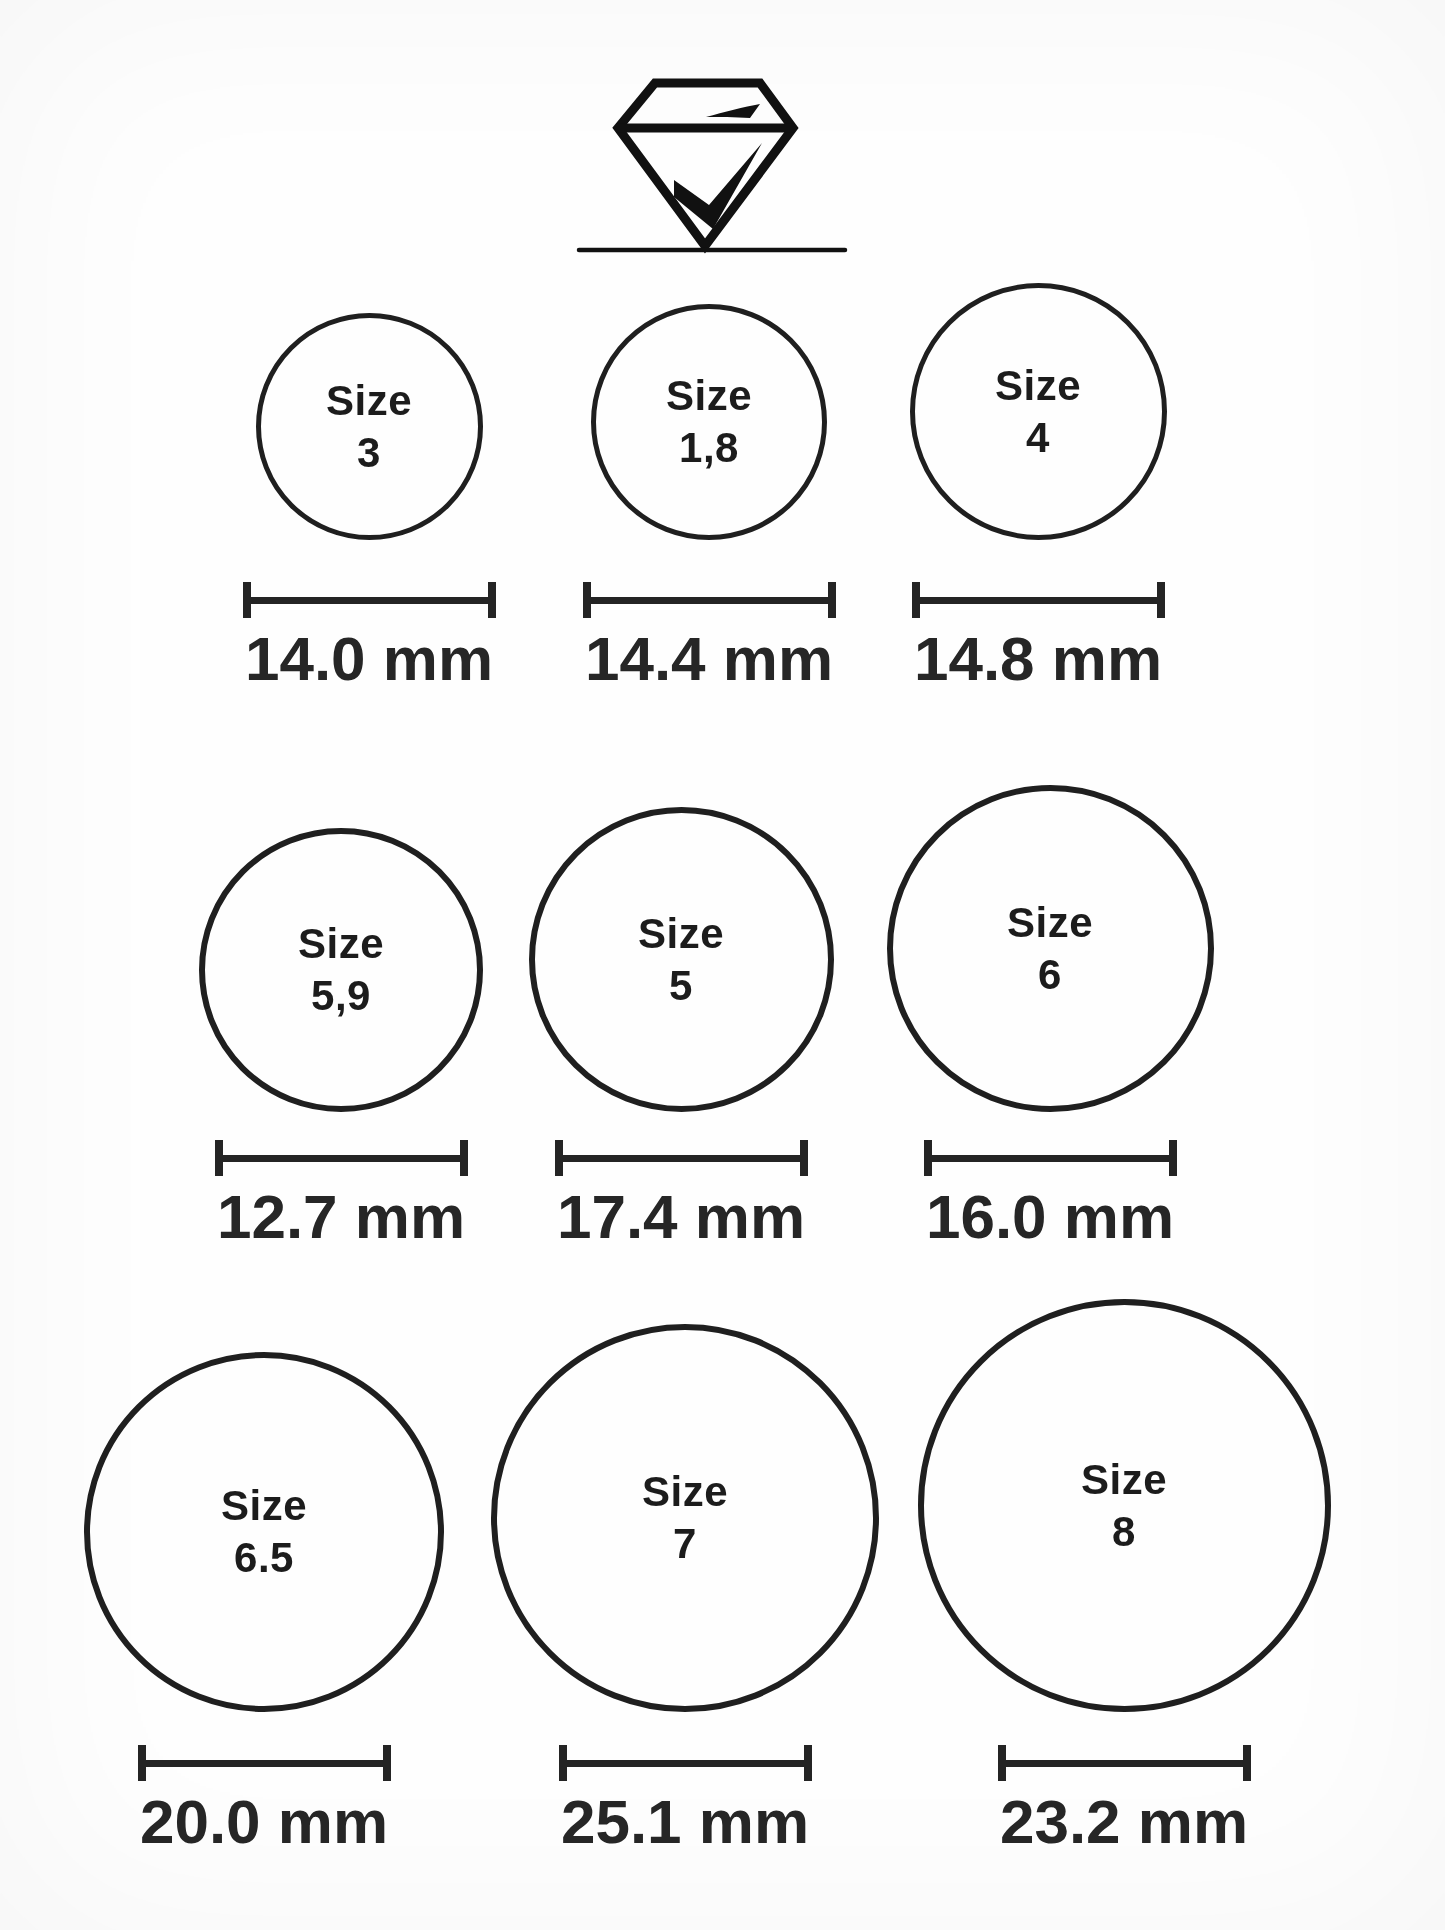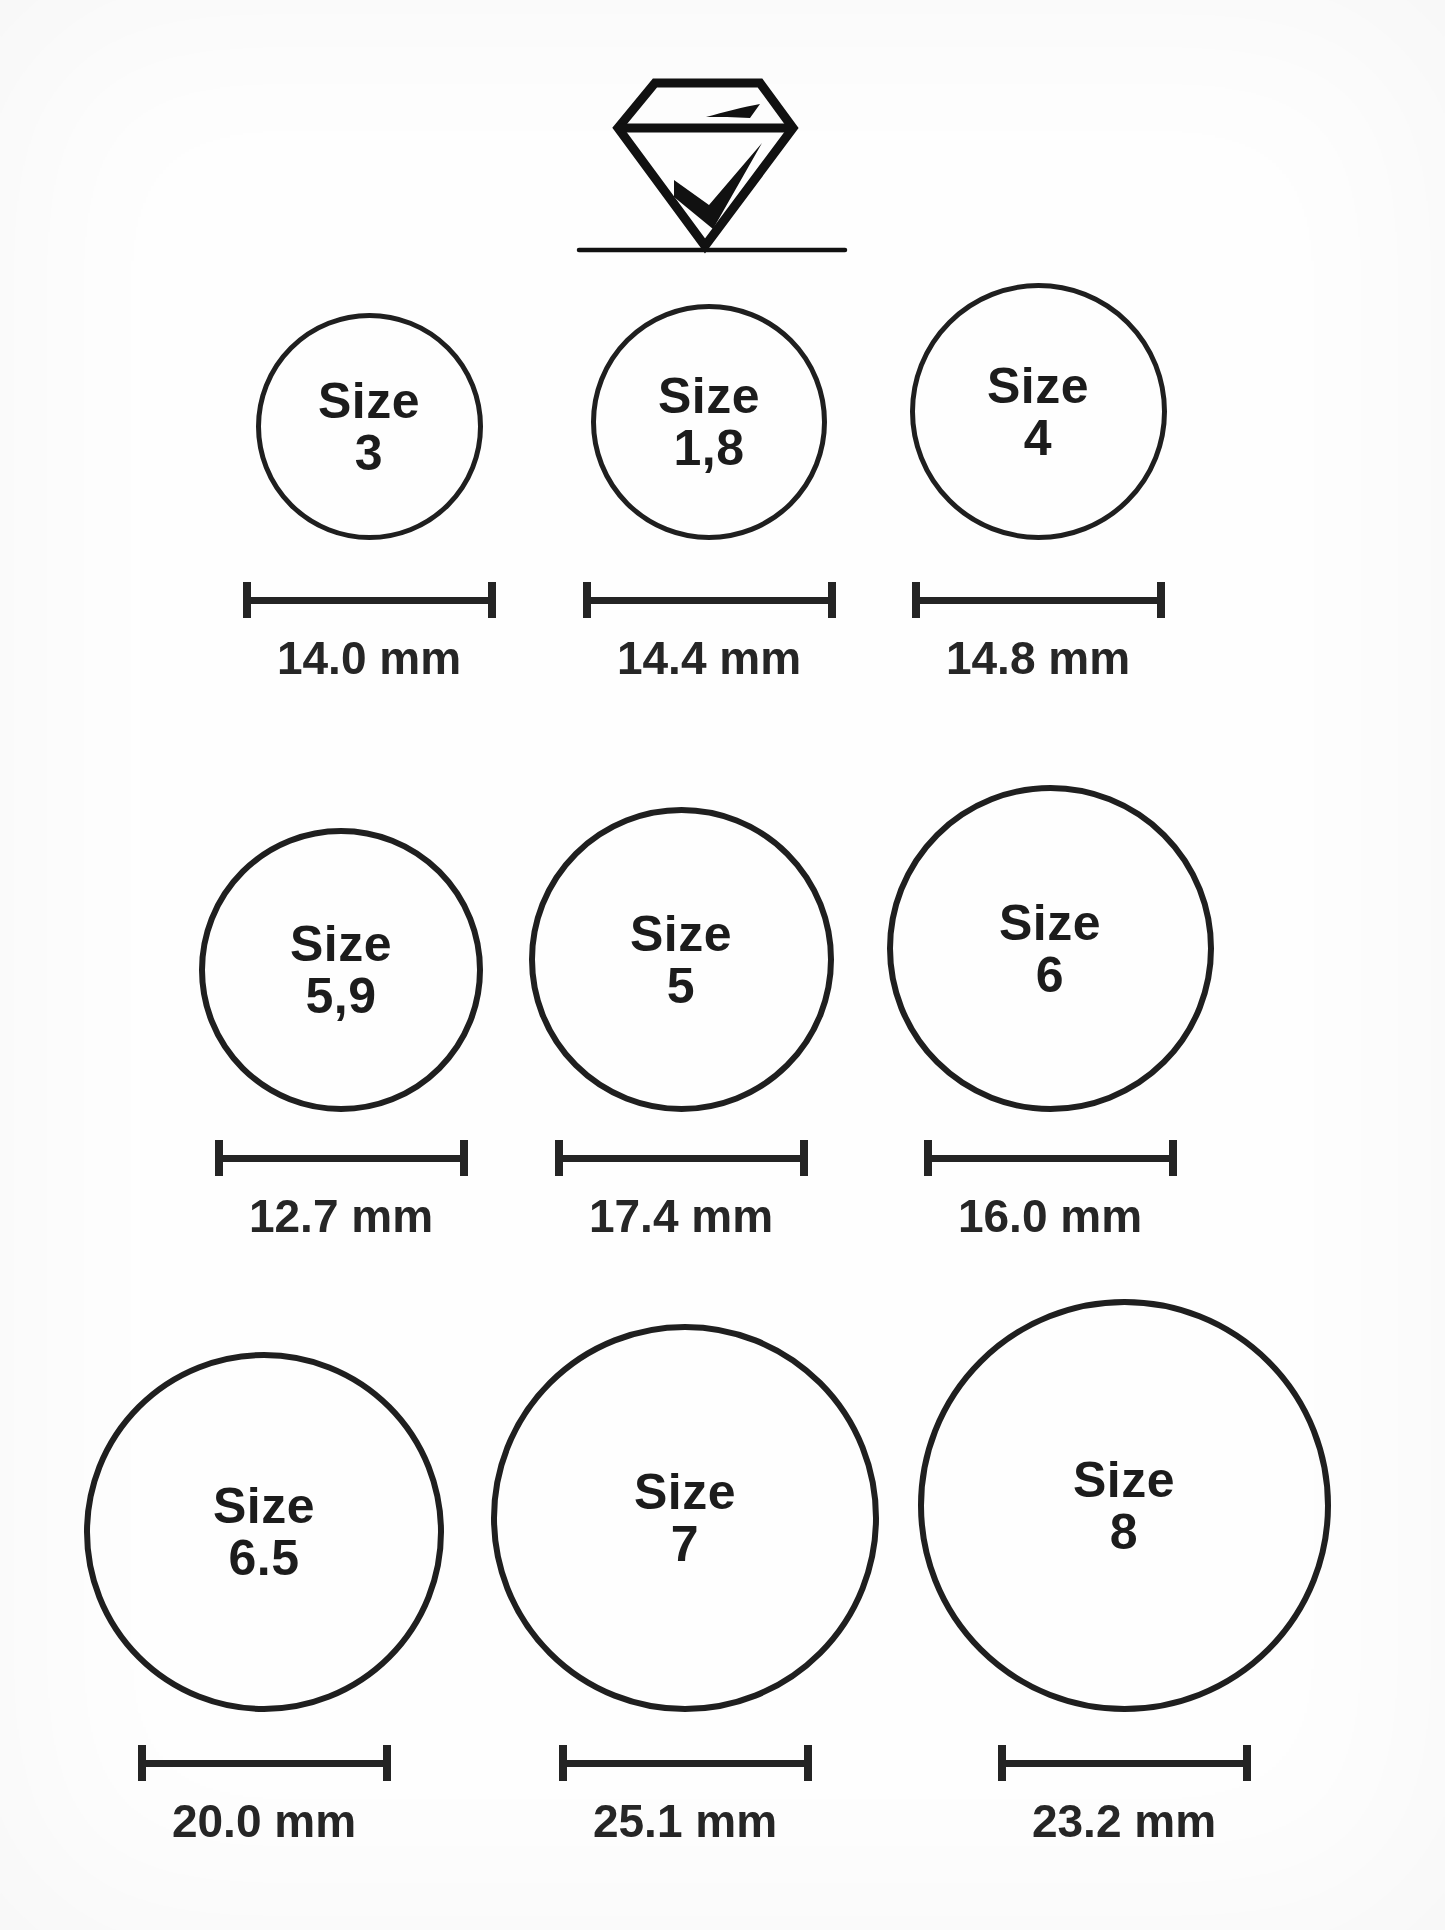--- a/index.html
+++ b/index.html
@@ -29,41 +29,41 @@
     box-sizing:border-box;
     width:var(--d);height:var(--d);
     border:6px solid #1f1f1f;
     border-radius:50%;
     display:flex;align-items:center;justify-content:center;
     background:transparent;
   }
   .r1 .circle{border-width:5px;}
   .size-label{
     display:flex;flex-direction:column;align-items:center;
-    font-weight:700;font-size:50px;line-height:52px;
+    font-weight:700;font-size:42px;line-height:52px;
     letter-spacing:0.5px;color:#1c1c1c;text-align:center;
   }
   .ruler{
     position:relative;width:253px;height:36px;flex:none;
   }
   .r1 .ruler{margin-top:42px;}
   .r2 .ruler{margin-top:28px;}
   .r3 .ruler{margin-top:33px;}
   .ruler .bar{
     position:absolute;left:0;right:0;top:50%;
     height:7px;margin-top:-3.5px;background:#242424;
   }
   .ruler .tick{
     position:absolute;top:0;width:8px;height:36px;background:#242424;
   }
   .ruler .tick.left{left:0;}
   .ruler .tick.right{right:0;}
   .mm{
     margin-top:13px;
-    font-size:46px;font-weight:600;line-height:55px;
+    font-size:62px;font-weight:600;line-height:55px;
     color:#262626;white-space:nowrap;
   }
   
   .i1{left:219px;top:313px;--d:227px;}
   .i2{left:559px;top:304px;--d:236px;}
   .i3{left:888px;top:283px;--d:257px;}
   .i4{left:191px;top:828px;--d:284px;}
   .i5{left:531px;top:807px;--d:305px;}
   .i6{left:900px;top:785px;--d:327px;}
   .i7{left:114px;top:1352px;--d:360px;}

